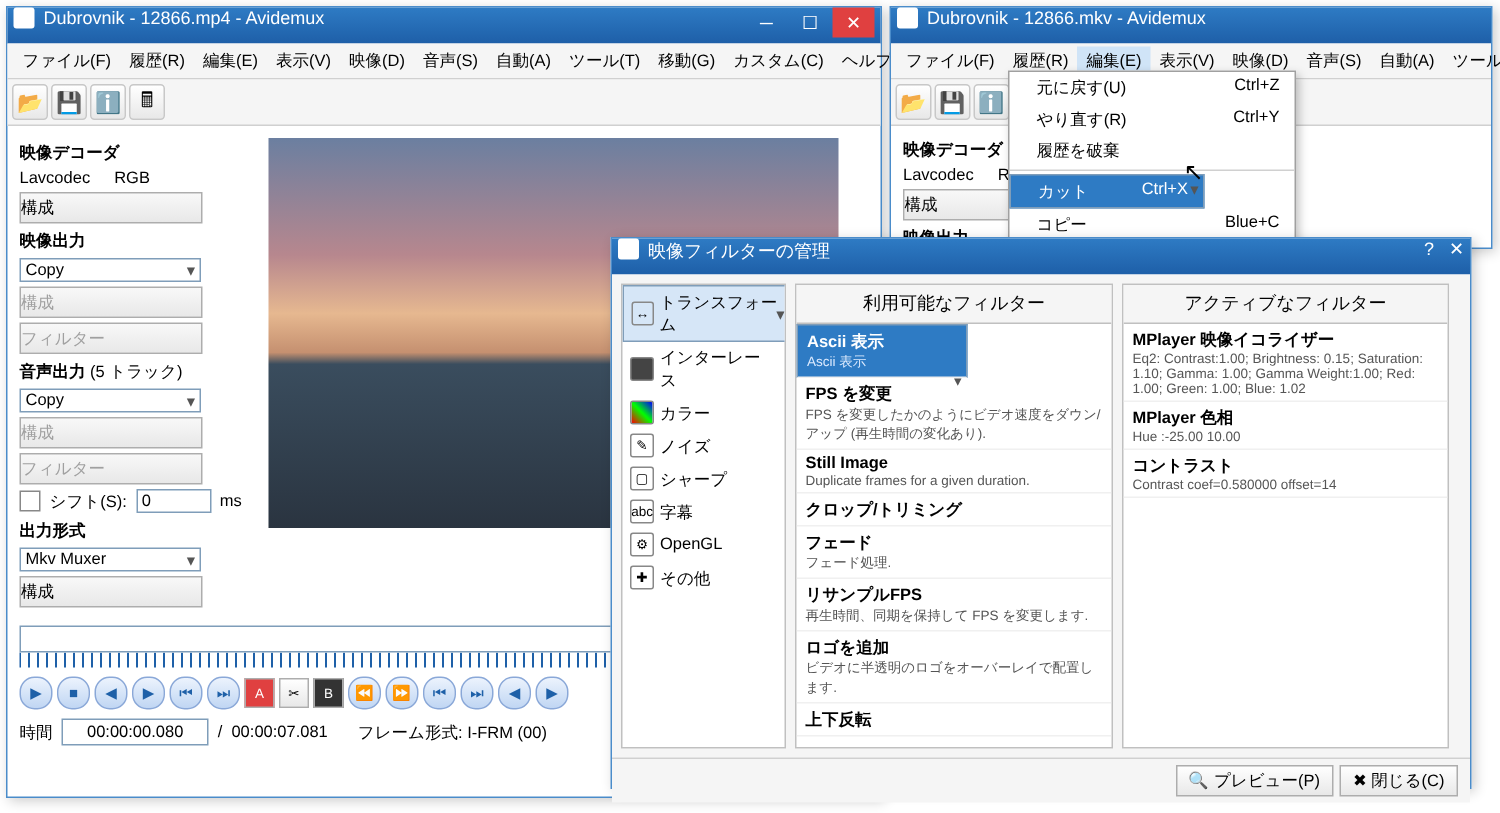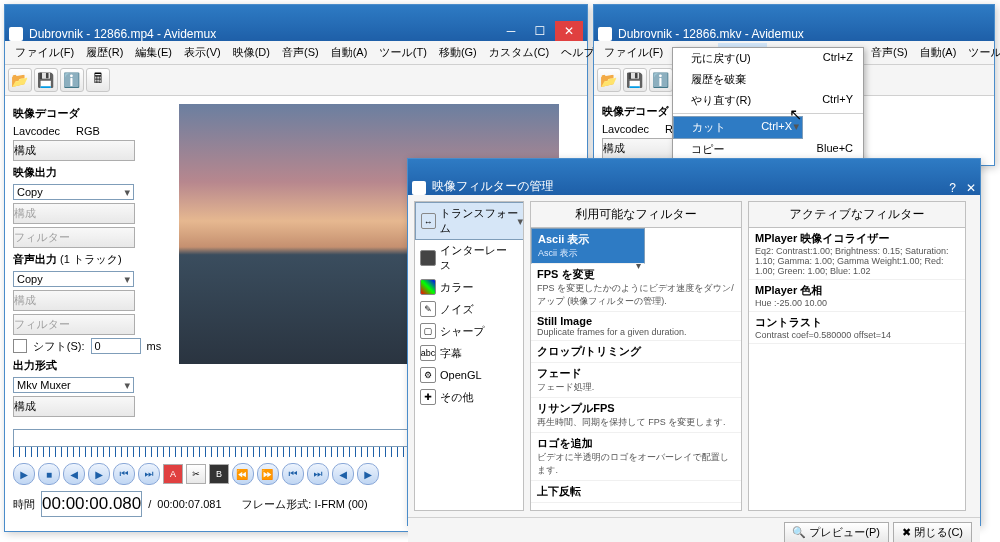--- a/index.html
+++ b/index.html
@@ -1,17 +1,17 @@
 <!DOCTYPE html>
 <html><head>
 <meta charset="utf-8">
 <style>
 body{margin:0;font:11px 'MS Gothic','Meiryo',sans-serif;background:#fff;width:1000px;height:542px;position:relative;overflow:hidden;color:#000}
 .window{position:absolute;background:#fff;border:1px solid #4a8cca;box-shadow:2px 2px 8px rgba(0,0,0,0.2)}
-.titlebar{background:linear-gradient(#2e7bc4,#1e5fa8);color:#fff;height:36px;display:flex;align-items:flex-end;padding:0 4px;font-size:12px}
+.titlebar{background:linear-gradient(#2e7bc4,#1e5fa8);color:#fff;height:24px;display:flex;align-items:flex-start;padding:0 4px;font-size:12px}
 .titlebar .tb-icon{width:14px;height:14px;background:#fff;border-radius:2px;margin-right:6px}
 .titlebar .spacer{flex:1}
 .titlebar .winbtn{width:28px;height:20px;text-align:center;line-height:20px;color:#fff;font-size:12px;margin-left:1px}
 .titlebar .winbtn.close{background:#e04040}
 .menubar{display:flex;padding:2px 4px;border-bottom:1px solid #d0d0d0;background:#f5f5f5;font-size:11px}
 .menubar span{padding:2px 6px;white-space:nowrap}
 .toolbar{display:flex;padding:3px;border-bottom:1px solid #d0d0d0;background:#f5f5f5;gap:2px}
 .toolbar .tbtn{width:22px;height:22px;border:1px solid #c8c8c8;border-radius:3px;background:linear-gradient(#fff,#e8e8e8);display:flex;align-items:center;justify-content:center;font-size:14px}
 .main1{display:flex}
 .sidepanel{width:150px;padding:6px 8px 8px;font-size:11px}
@@ -24,21 +24,21 @@
 .chk{width:12px;height:12px;border:1px solid #888;background:#fff;display:inline-block}
 .numbox{border:1px solid #7f9db9;width:42px;padding:1px 3px;font-size:11px;background:#fff}
 .preview{width:380px;height:260px;margin:8px;background:linear-gradient(to bottom,#6b7fa0 0%,#b7878e 30%,#e6b890 45%,#c59070 55%,#3a4d5e 58%,#2a3440 100%);position:relative}
 .timeline{margin:4px 8px}
 .timeline .bar{height:16px;border:1px solid #7f9db9;background:#fff;position:relative}
 .ticks{height:10px;background:repeating-linear-gradient(90deg,#1e60a8 0,#1e60a8 1px,transparent 1px,transparent 6px)}
 .controls{display:flex;gap:3px;margin:6px 8px;align-items:center;flex-wrap:wrap}
 .ctrl{width:20px;height:20px;border-radius:10px;border:1px solid #8aa8d8;background:linear-gradient(#ecf3fd,#c0d6f3);display:flex;align-items:center;justify-content:center;color:#1e60a8;font-size:10px}
 .sqbtn{width:18px;height:18px;border:1px solid #adadad;background:linear-gradient(#fff,#e8e8e8);display:flex;align-items:center;justify-content:center;font-size:9px}
 .inforow{display:flex;gap:6px;margin:4px 8px;align-items:center;font-size:11px}
-.timebox{border:1px solid #7f9db9;background:#fff;padding:2px 0;font-size:17px}
+.timebox{border:1px solid #7f9db9;background:#fff;padding:2px 16px;font-size:11px}
 
 .editmenu{position:absolute;background:#fff;border:1px solid #a0a0a0;box-shadow:2px 2px 6px rgba(0,0,0,0.25);font-size:11px;width:190px}
 .editmenu .mi{display:flex;justify-content:space-between;padding:3px 10px 3px 18px}
 .editmenu .mi.sel{background:#2e7bc4;color:#fff}
 .editmenu .sep{border-top:1px solid #d0d0d0;margin:2px 0}
 
 .filt-body{display:flex;background:#f5f5f5;padding:6px;gap:6px;height:310px}
 .f-col{border:1px solid #c0c0c0;background:#fff;overflow:hidden}
 .f-col.cat{width:108px}
 .f-col.avail{width:210px}
@@ -95,21 +95,21 @@
           <span>Lavcodec</span>
           <span style="margin-left:10px">RGB</span>
         </div>
       <div class="btn">構成</div>
 
       <div class="grp-title">映像出力</div>
       <div class="sel">Copy</div>
       <div class="btn dis" style="margin-top:3px">構成</div>
       <div class="btn dis" style="margin-top:3px">フィルター</div>
 
-      <div class="grp-title"><span>音声出力</span> <span style="font-weight:normal">(1 トラック)</span></div>
+      <div class="grp-title"><span>音声出力</span> <span style="font-weight:normal">(5 トラック)</span></div>
       <div class="sel">Copy</div>
       <div class="btn dis" style="margin-top:3px">構成</div>
       <div class="btn dis" style="margin-top:3px">フィルター</div>
       <div class="grp-row">
         <span class="chk"></span>
         <span>シフト(S):</span>
         <span class="numbox">0</span>
         <span>ms</span>
       </div>
 
@@ -180,26 +180,26 @@
     <div class="btn" style="width:100px">構成</div>
     <div class="grp-title">映像出力</div>
   </div>
 
   <div class="editmenu" style="left:78px;top:42px;position:absolute">
     <div class="mi">
         <span>元に戻す(U)</span>
         <span>Ctrl+Z</span>
       </div>
     <div class="mi">
+        <span>やり直す(R)</span>
+        <span>Ctrl+Y</span>
+      </div>
+    <div class="mi">
         <span>履歴を破棄</span>
         <span></span>
-      </div>
-    <div class="mi">
-        <span>やり直す(R)</span>
-        <span>Ctrl+Y</span>
       </div>
     <div class="sep"></div>
     <div class="mi sel">
         <span>カット</span>
         <span>Ctrl+X</span>
       </div>
     <div class="mi">
         <span>コピー</span>
         <span>Blue+C</span>
       </div>
@@ -257,21 +257,21 @@
     </div>
     <div class="f-col avail">
       <div class="colhead">利用可能なフィルター</div>
       <div id="avail-list" style="overflow-y:auto;height:280px">
           <div class="filt-item sel">
             <div class="ft-title">Ascii 表示</div>
             <div class="ft-desc">Ascii 表示</div>
           </div>
           <div class="filt-item">
             <div class="ft-title">FPS を変更</div>
-            <div class="ft-desc">FPS を変更したかのようにビデオ速度をダウン/アップ (映像フィルターの管理).</div>
+            <div class="ft-desc">FPS を変更したかのようにビデオ速度をダウン/アップ (再生時間の変化あり).</div>
           </div>
           <div class="filt-item">
             <div class="ft-title">Still Image</div>
             <div class="ft-desc">Duplicate frames for a given duration.</div>
           </div>
           <div class="filt-item">
             <div class="ft-title">クロップ/トリミング</div>
           </div>
           <div class="filt-item">
             <div class="ft-title">フェード</div>

